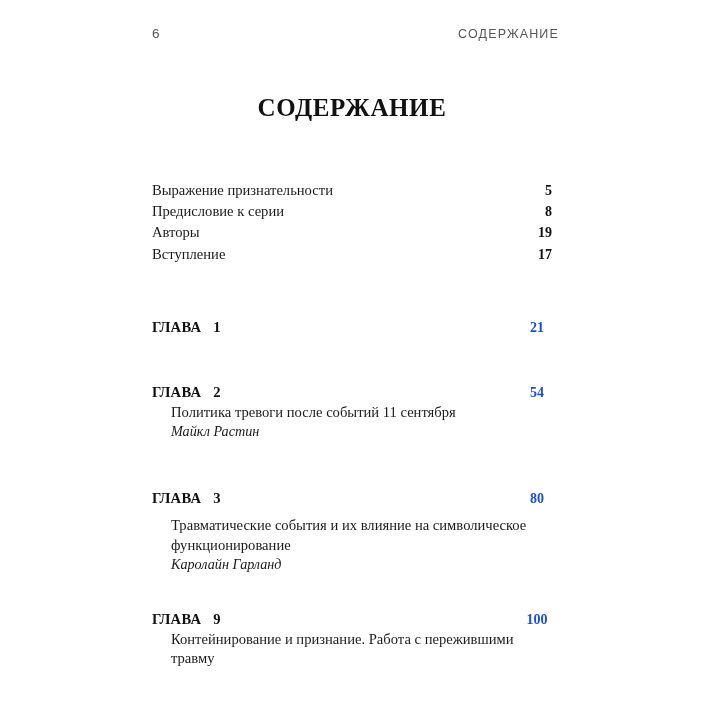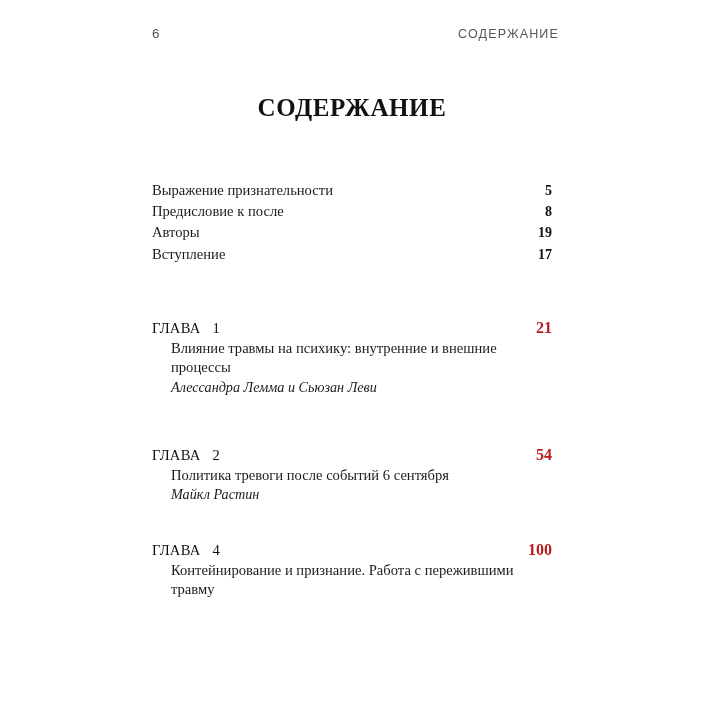--- a/index.html
+++ b/index.html
@@ -111,32 +111,32 @@
   }
   .chapter.extra-gap .chapter-body {
     margin-top: 9px;
   }
   .chapter-head {
     display: flex;
     align-items: baseline;
     justify-content: space-between;
   }
   .chapter-label {
-    font-weight: 400;
+    font-weight: 700;
     font-size: 14.6px;
     letter-spacing: 0.3px;
     color: #111111;
     white-space: pre;
   }
   .chapter-num-page {
     font-weight: 700;
-    font-size: 16px;
-    text-align: right;
+    font-size: 14px;
+    text-align: center;
     min-width: 30px;
-    color: #b91c1c;
+    color: #1d4ed8;
   }
   .chapter-body {
     margin-top: 2px;
     padding-left: 19px;
   }
   .chapter-title-line {
     font-size: 14.6px;
     line-height: 19.6px;
     color: #1b1b1b;
   }
@@ -160,61 +160,68 @@
   <div class="toc-title">СОДЕРЖАНИЕ</div>
 
   <div class="content">
 
     <ul class="front-matter">
       <li class="front-row">
         <span class="fm-label">Выражение признательности</span>
         <span class="fm-page">5</span>
       </li>
       <li class="front-row">
-        <span class="fm-label">Предисловие к после</span>
+        <span class="fm-label">Предисловие к серии</span>
         <span class="fm-page">8</span>
       </li>
       <li class="front-row">
         <span class="fm-label">Авторы</span>
         <span class="fm-page">19</span>
       </li>
       <li class="front-row">
         <span class="fm-label">Вступление</span>
         <span class="fm-page">17</span>
       </li>
     </ul>
 
     <ul class="chapters">
 
       <li class="chapter" style="margin-top:54px;">
         <div class="chapter-head">
           <span class="chapter-label">ГЛАВА   1</span>
           <span class="chapter-num-page">21</span>
         </div>
-        <div class="chapter-body">
-          <div class="chapter-title-line">Влияние травмы на психику: внутренние и внешние процессы</div>
-          <div class="chapter-author">Алессандра Лемма и Сьюзан Леви</div>
-        </div>
       </li>
 
       <li class="chapter">
         <div class="chapter-head">
           <span class="chapter-label">ГЛАВА   2</span>
           <span class="chapter-num-page">54</span>
         </div>
         <div class="chapter-body">
-          <div class="chapter-title-line">Политика тревоги после событий 6 сентября</div>
+          <div class="chapter-title-line">Политика тревоги после событий 11 сентября</div>
           <div class="chapter-author">Майкл Растин</div>
         </div>
       </li>
 
+      <li class="chapter extra-gap">
+        <div class="chapter-head">
+          <span class="chapter-label">ГЛАВА   3</span>
+          <span class="chapter-num-page">80</span>
+        </div>
+        <div class="chapter-body">
+          <div class="chapter-title-line">Травматические события и их влияние на символическое</div>
+          <div class="chapter-title-line">функционирование</div>
+          <div class="chapter-author">Каролайн Гарланд</div>
+        </div>
+      </li>
 
       <li class="chapter" style="margin-top:36px;">
         <div class="chapter-head">
-          <span class="chapter-label">ГЛАВА   4</span>
+          <span class="chapter-label">ГЛАВА   9</span>
           <span class="chapter-num-page">100</span>
         </div>
         <div class="chapter-body">
           <div class="chapter-title-line">Контейнирование и признание. Работа с пережившими травму</div>
 
         </div>
       </li>
 
     </ul>
   </div>

